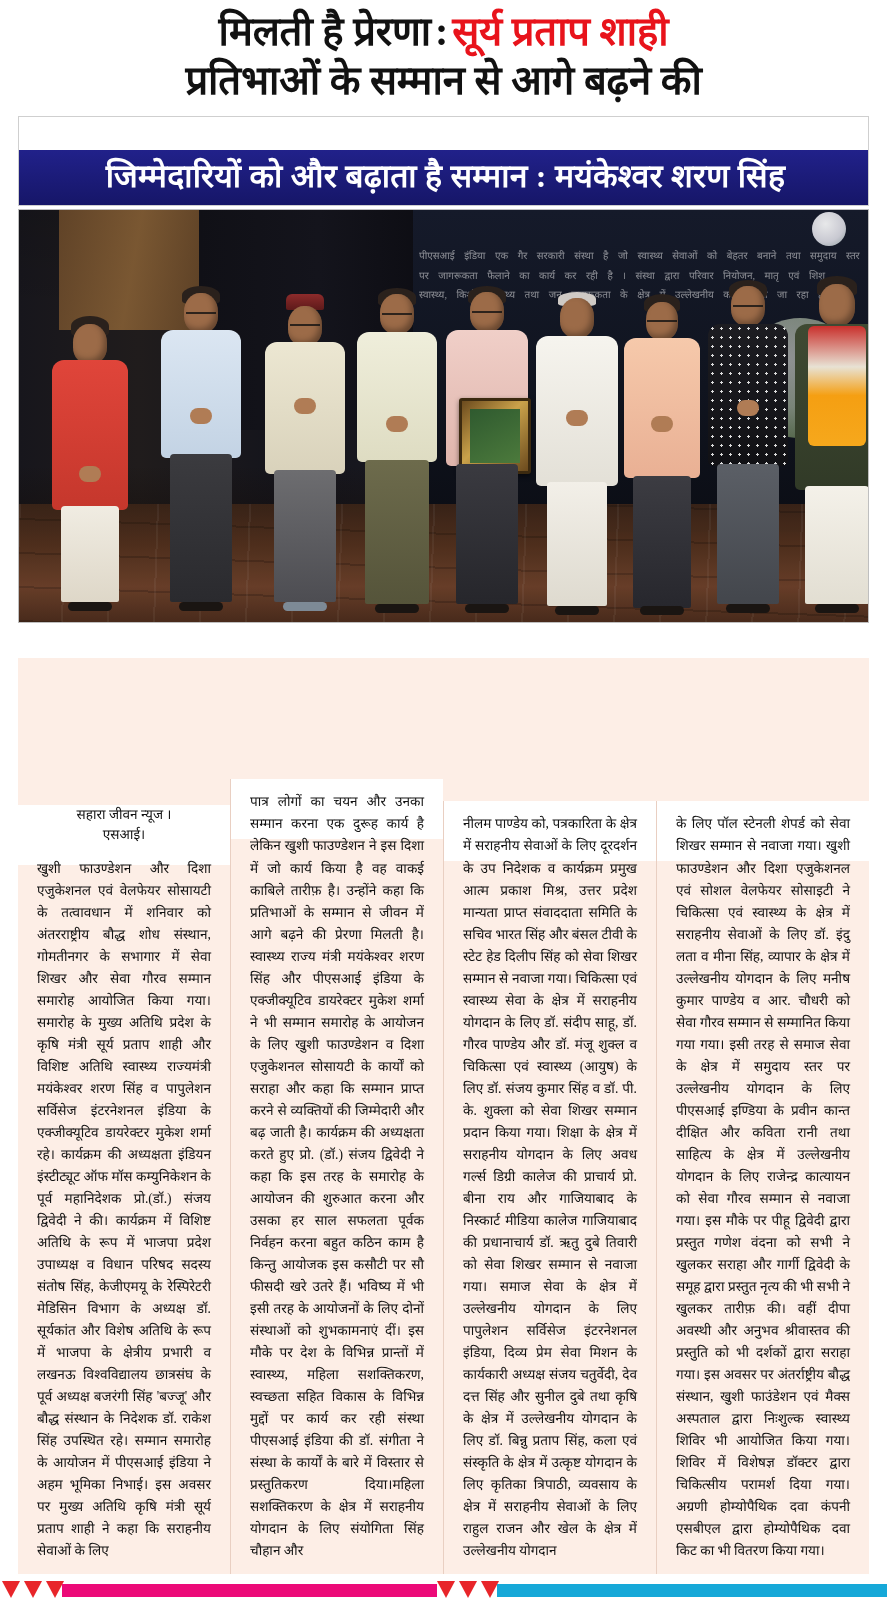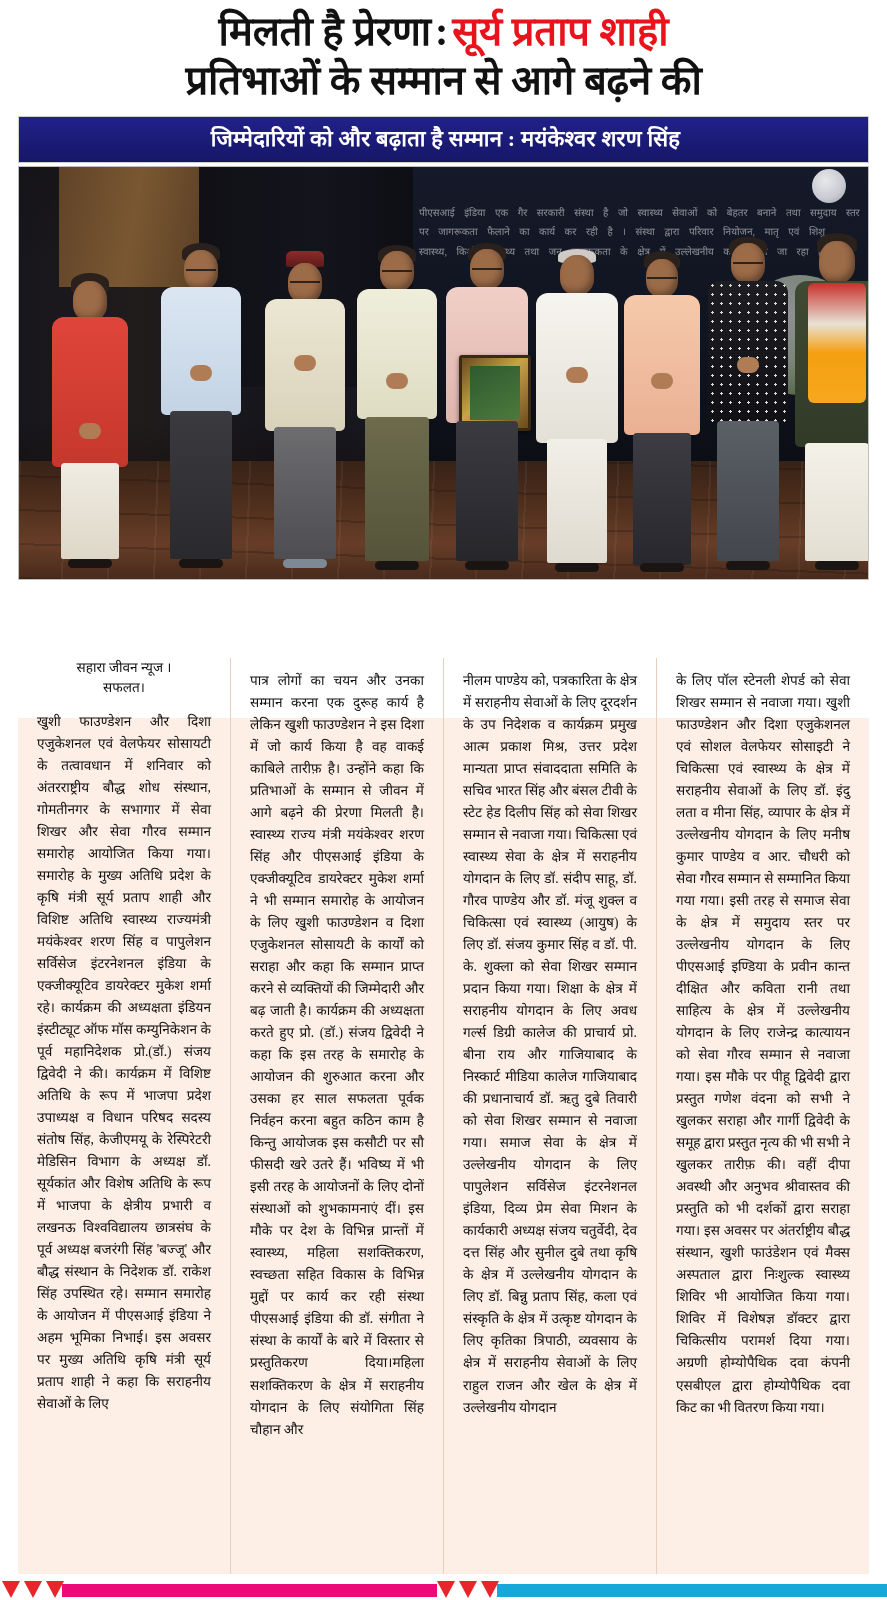--- a/index.html
+++ b/index.html
@@ -44,25 +44,26 @@
     margin: 6px 18px 0 18px;
     border: 1px solid #cfcfcf;
   }
   .subbar {
     background: #1b1b7a;
     background: linear-gradient(180deg,#21218a 0%, #161668 100%);
     color: #ffffff;
     text-align: center;
     font-family: "Liberation Serif", "DejaVu Serif", serif;
     font-weight: bold;
-    font-size: 22px;
+    font-size: 32px;
     line-height: 1.05;
     padding: 10px 2px 12px 6px;
     letter-spacing: 0.2px;
     white-space: nowrap;
+    margin-top: 33px;
   }
 
   
   .photo-wrap {
     margin: 3px 18px 0 18px;
     position: relative;
     height: 412px;
     overflow: hidden;
     background: #0c0c10;
     border: 1px solid #bfbfbf;
@@ -212,20 +213,21 @@
   
   .article {
     position: absolute;
     left: 18px;
     right: 18px;
     top: 658px;
     bottom: 26px;
     display: flex;
     gap: 0px;
     background: #fdeee6;
+    align-items: flex-end;
   }
   .col {
     flex: 1 1 0;
     padding: 0 7px;
     position: relative;
     overflow: hidden;
     font-family: "Liberation Serif", "DejaVu Serif", serif;
     font-size: 13.6px;
     line-height: 1.62;
     color: #111111;
@@ -395,21 +397,21 @@
   </div>
 </div>
 
 <div class="article">
 
   <div class="col">
     <div class="colwhite-top"></div>
     <div class="col-inner">
       <div class="byline">
         <div>सहारा जीवन न्यूज ।</div>
-        <div>सफलत।</div>
+        <div>एसआई।</div>
       </div>
       <p>खुशी फाउण्डेशन और दिशा एजुकेशनल एवं वेलफेयर सोसायटी के तत्वावधान में शनिवार को अंतरराष्ट्रीय बौद्ध शोध संस्थान, गोमतीनगर के सभागार में सेवा शिखर और सेवा गौरव सम्मान समारोह आयोजित किया गया। समारोह के मुख्य अतिथि प्रदेश के कृषि मंत्री सूर्य प्रताप शाही और विशिष्ट अतिथि स्वास्थ्य राज्यमंत्री मयंकेश्वर शरण सिंह व पापुलेशन सर्विसेज इंटरनेशनल इंडिया के एक्जीक्यूटिव डायरेक्टर मुकेश शर्मा रहे। कार्यक्रम की अध्यक्षता इंडियन इंस्टीट्यूट ऑफ मॉस कम्युनिकेशन के पूर्व महानिदेशक प्रो.(डॉ.) संजय द्विवेदी ने की। कार्यक्रम में विशिष्ट अतिथि के रूप में भाजपा प्रदेश उपाध्यक्ष व विधान परिषद सदस्य संतोष सिंह, केजीएमयू के रेस्पिरेटरी मेडिसिन विभाग के अध्यक्ष डॉ. सूर्यकांत और विशेष अतिथि के रूप में भाजपा के क्षेत्रीय प्रभारी व लखनऊ विश्वविद्यालय छात्रसंघ के पूर्व अध्यक्ष बजरंगी सिंह 'बज्जू' और बौद्ध संस्थान के निदेशक डॉ. राकेश सिंह उपस्थित रहे। सम्मान समारोह के आयोजन में पीएसआई इंडिया ने अहम भूमिका निभाई। इस अवसर पर मुख्य अतिथि कृषि मंत्री सूर्य प्रताप शाही ने कहा कि सराहनीय सेवाओं के लिए</p>
     </div>
   </div>
 
   <div class="col">
     <div class="colwhite-top"></div>
     <div class="col-inner">
       <p>पात्र लोगों का चयन और उनका सम्मान करना एक दुरूह कार्य है लेकिन खुशी फाउण्डेशन ने इस दिशा में जो कार्य किया है वह वाकई काबिले तारीफ़ है। उन्होंने कहा कि प्रतिभाओं के सम्मान से जीवन में आगे बढ़ने की प्रेरणा मिलती है। स्वास्थ्य राज्य मंत्री मयंकेश्वर शरण सिंह और पीएसआई इंडिया के एक्जीक्यूटिव डायरेक्टर मुकेश शर्मा ने भी सम्मान समारोह के आयोजन के लिए खुशी फाउण्डेशन व दिशा एजुकेशनल सोसायटी के कार्यों को सराहा और कहा कि सम्मान प्राप्त करने से व्यक्तियों की जिम्मेदारी और बढ़ जाती है। कार्यक्रम की अध्यक्षता करते हुए प्रो. (डॉ.) संजय द्विवेदी ने कहा कि इस तरह के समारोह के आयोजन की शुरुआत करना और उसका हर साल सफलता पूर्वक निर्वहन करना बहुत कठिन काम है किन्तु आयोजक इस कसौटी पर सौ फीसदी खरे उतरे हैं। भविष्य में भी इसी तरह के आयोजनों के लिए दोनों संस्थाओं को शुभकामनाएं दीं। इस मौके पर देश के विभिन्न प्रान्तों में स्वास्थ्य, महिला सशक्तिकरण, स्वच्छता सहित विकास के विभिन्न मुद्दों पर कार्य कर रही संस्था पीएसआई इंडिया की डॉ. संगीता ने संस्था के कार्यों के बारे में विस्तार से प्रस्तुतिकरण दिया।महिला सशक्तिकरण के क्षेत्र में सराहनीय योगदान के लिए संयोगिता सिंह चौहान और</p>
     </div>

